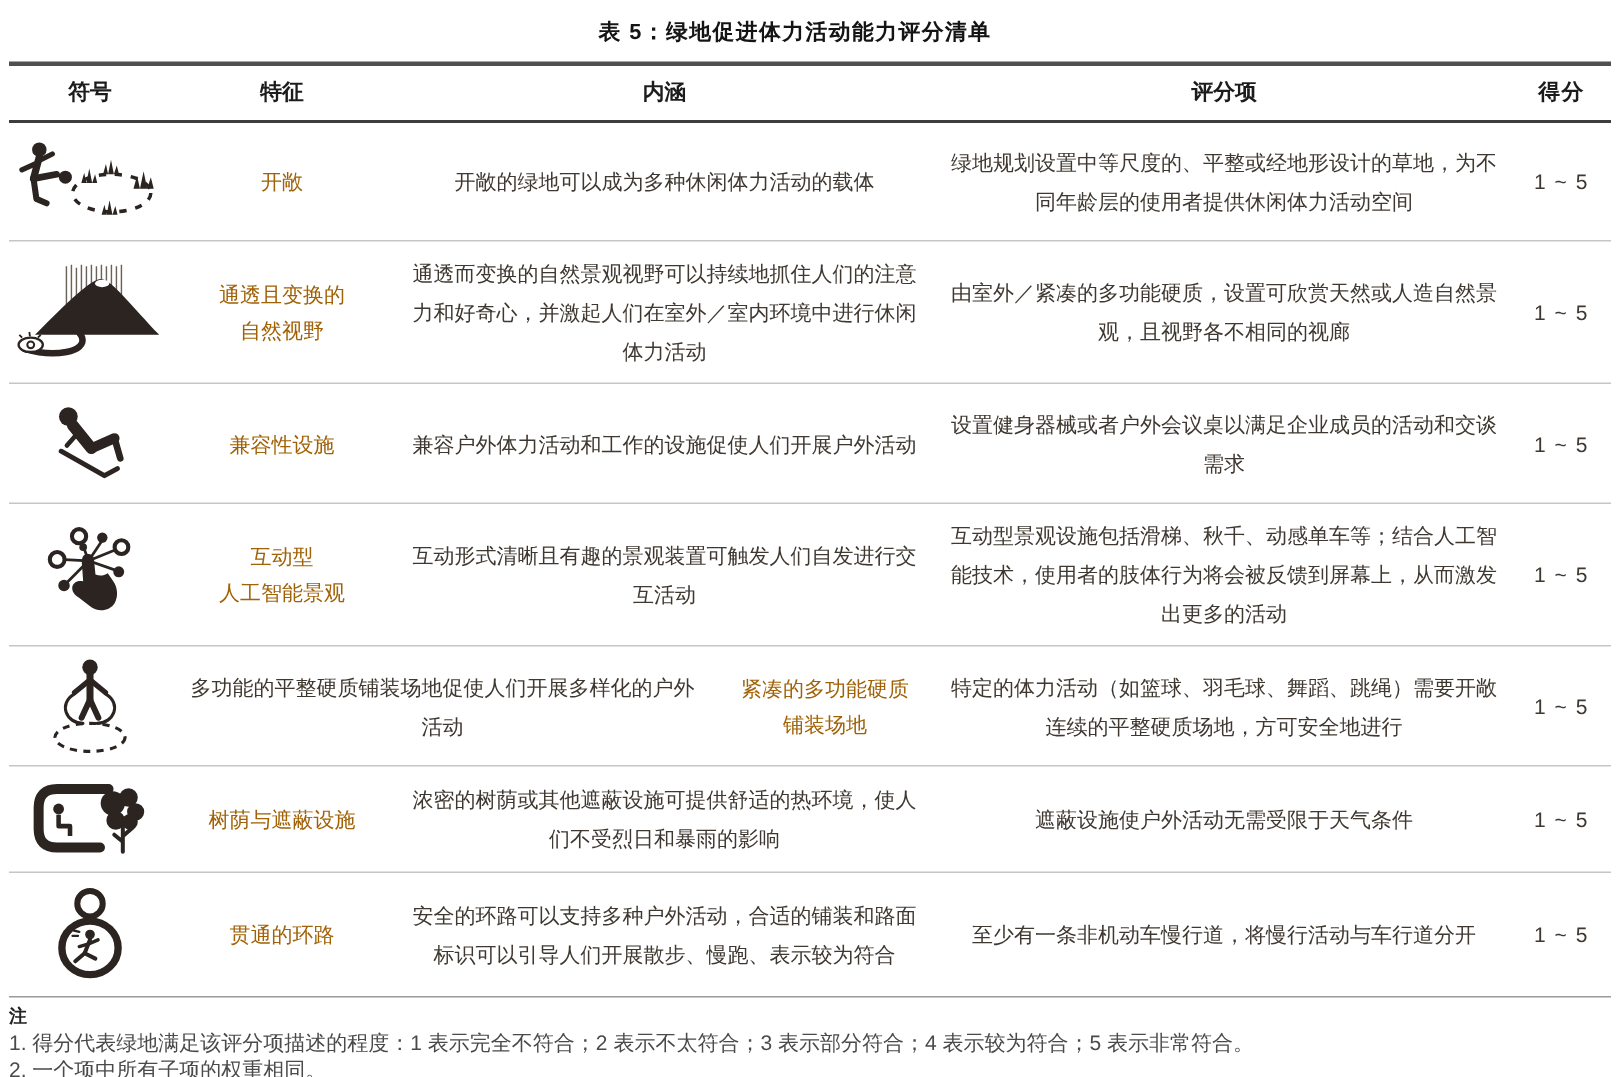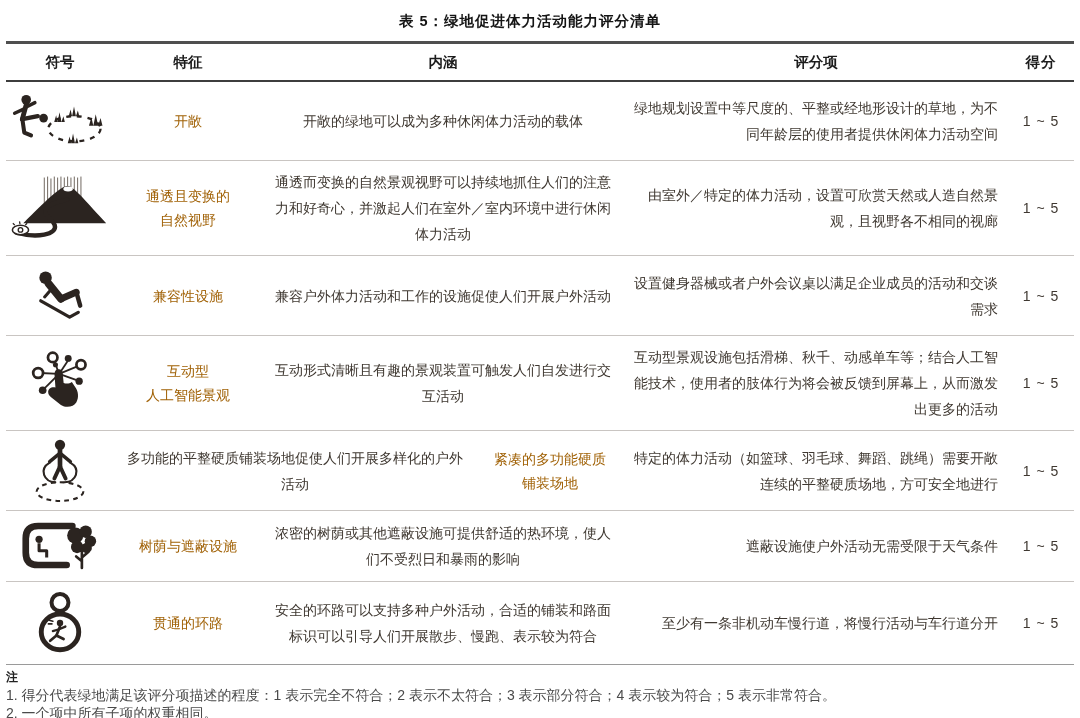--- a/index.html
+++ b/index.html
@@ -15,21 +15,21 @@
     letter-spacing:1px; padding:4px 0 10px 0;
   }
   .tbl { width:1068px; margin:0 auto; border-top:3px solid #4f4f4f; }
   .row { display:flex; align-items:center; border-bottom:1px solid #c9c5c2; }
   .row.header { border-bottom:2.5px solid #3d3d3d; min-height:38px; }
   .row.last { border-bottom:1px solid #9a9a9a; }
   .col { padding:8px 10px; font-size:14px; line-height:26px; }
   .sym  { width:108px; display:flex; justify-content:center; align-items:center; padding:6px 4px; }
   .feat { width:148px; text-align:center; font-weight:normal; color:#a16207; white-space:pre-line; line-height:24px; }
   .conn { width:362px; text-align:center; }
-  .item { width:384px; text-align:right; }
+  .item { width:384px; text-align:center; }
   .score{ width:66px; text-align:center; letter-spacing:1px; }
   .th { font-weight:bold; color:#1c1c1c; font-size:14.5px; line-height:20px; }
   .th.conn, .th.item { text-align:center; }
   
   .r1 { min-height:79px; }
   .r2 { min-height:95px; }
   .r3 { min-height:80px; }
   .r4 { min-height:90px; }
   .r5 { min-height:80px; }
   .r6 { min-height:71px; }
@@ -101,21 +101,21 @@
           <ellipse cx="61" cy="16" rx="5" ry="2.6" fill="#ffffff"></ellipse>
           <path class="stk" d="M7,62 C28,68 50,64 47,54 C44,46 34,44 38,37 C42,30 52,30 60,27" stroke-width="4.6" stroke-linecap="round"></path>
           <ellipse cx="11" cy="59" rx="8.5" ry="5" fill="#ffffff" stroke="#2b2420" stroke-width="1.6"></ellipse>
           <circle class="stk" cx="11" cy="59" r="2.4" stroke-width="1.4"></circle>
           <path class="stk" d="M3,52 L5,54 M10,50 L10.5,53 M18,52 L16,54" stroke-width="1.3"></path>
         </svg>
       </div>
       <div class="col feat">通透且变换的
 自然视野</div>
       <div class="col conn">通透而变换的自然景观视野可以持续地抓住人们的注意力和好奇心，并激起人们在室外／室内环境中进行休闲体力活动</div>
-      <div class="col item">由室外／特定的体力活动，设置可欣赏天然或人造自然景观，且视野各不相同的视廊</div>
+      <div class="col item">由室外／紧凑的多功能硬质，设置可欣赏天然或人造自然景观，且视野各不相同的视廊</div>
       <div class="col score">1 ~ 5</div>
     </div>
 
     <div class="row r3">
       <div class="col sym">
         <svg width="50" height="54" viewBox="0 0 52 56">
           <circle class="ink" cx="11" cy="9" r="6.5"></circle>
           <path class="stk" d="M14,15 L27,31" stroke-width="8" stroke-linecap="round"></path>
           <path class="stk" d="M27,31 L43,24" stroke-width="7" stroke-linecap="round"></path>
           <path class="stk" d="M43,24 L47,38" stroke-width="4.6" stroke-linecap="round"></path>

